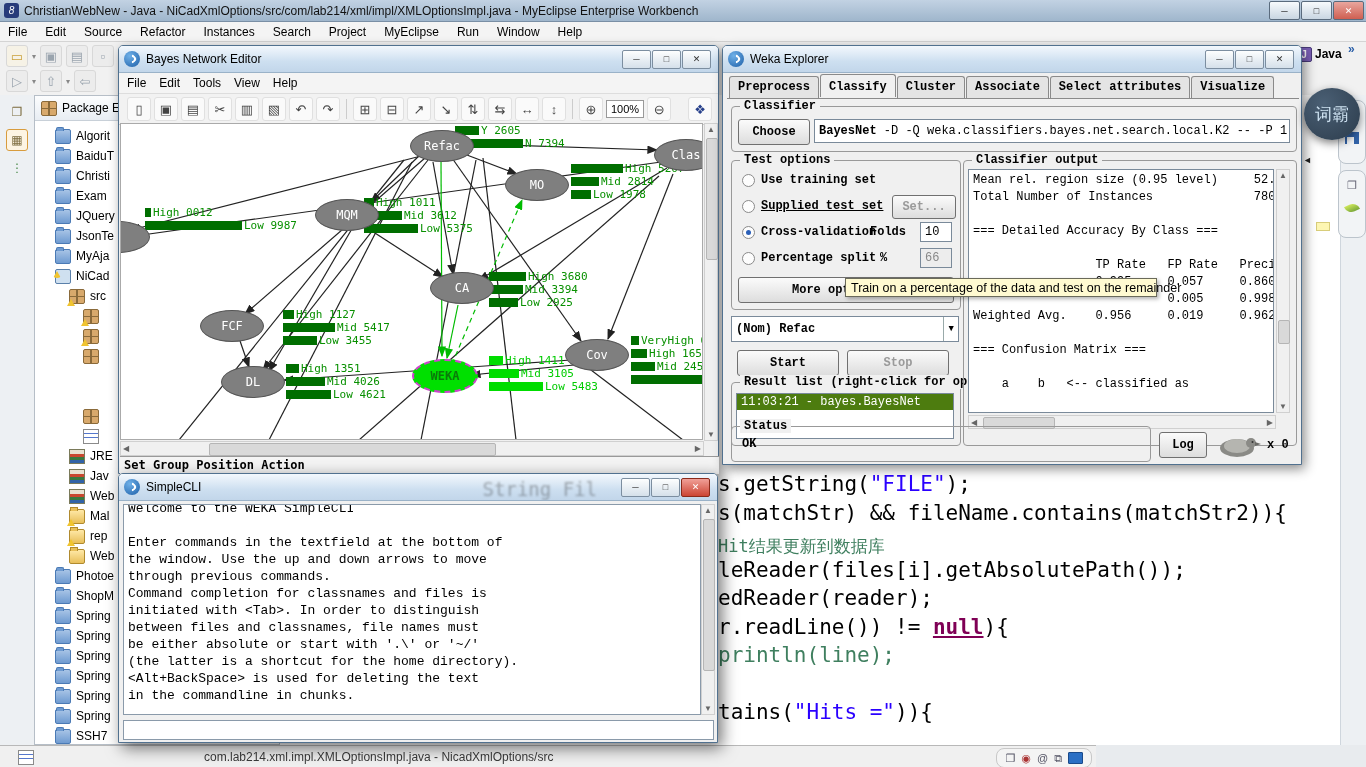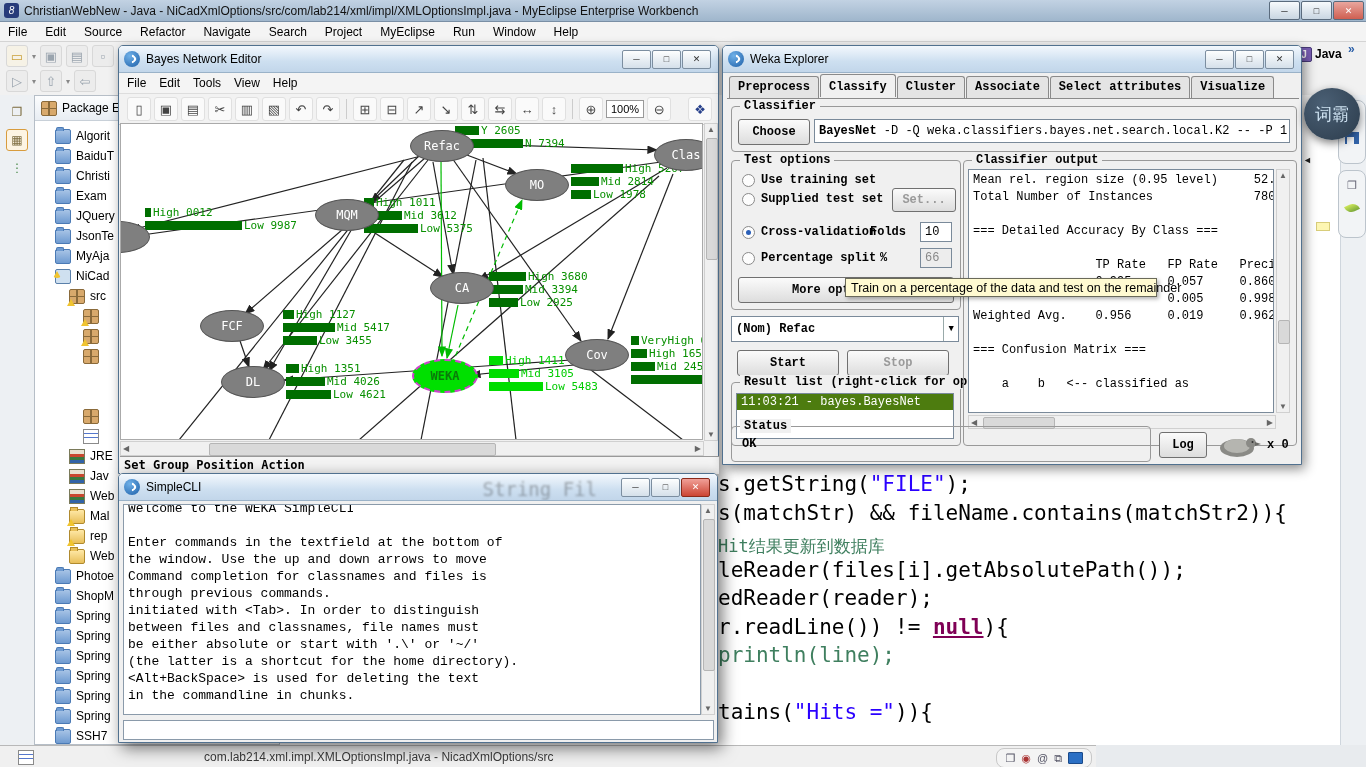--- a/index.html
+++ b/index.html
@@ -162,21 +162,21 @@
       <div class="wbtn">□</div>
       <div class="wbtn close">✕</div>
     </div>
   </div>
 
   <div class="abs" id="menubar">
       <span>File</span>
       <span>Edit</span>
       <span>Source</span>
       <span>Refactor</span>
-      <span>Navigate</span>
+      <span>Instances</span>
       <span>Search</span>
       <span>Project</span>
       <span>MyEclipse</span>
       <span>Run</span>
       <span>Window</span>
       <span>Help</span>
     </div>
 
   <div class="abs" id="maintoolbar">
     <div class="trow" style="top:3px;">
@@ -633,21 +633,21 @@
       </div>
     </div>
 
     <div class="gbox" style="left:8px;top:114px;width:228px;height:148px;">
       <span class="glab">Test options</span>
       <div id="radios">
           <div class="radio-row" style="left: 10px; top: 12px;">
             <span class="rdot"></span>
             <span class="wfont">Use training set</span>
           </div>
-          <div class="radio-row" style="left: 10px; top: 31px;">
+          <div class="radio-row" style="left: 10px; top: 38px; text-decoration: underline;">
             <span class="rdot"></span>
             <span class="wfont">Supplied test set</span>
             <div class="btn dis" style="position: absolute; left: 150px; top: -4px; width: 62px; height: 22px;">Set...</div>
           </div>
           <div class="radio-row" style="left: 10px; top: 64px;">
             <span class="rdot on"></span>
             <span class="wfont">Cross-validation</span>
             <span class="wfont" style="position: absolute; left: 128px; top: 0px;">Folds</span>
             <div class="field" style="position: absolute; left: 178px; top: -3px; width: 32px; height: 20px;">10</div>
           </div>
@@ -738,22 +738,22 @@
         <div class="wtbtn">─</div>
         <div class="wtbtn">□</div>
         <div class="wtbtn red">✕</div>
       </div>
     </div>
     <div id="cli-text">
         <div class="clil" style="margin-top: -7px;">Welcome to the WEKA SimpleCLI</div>
         <div class="clil"> </div>
         <div class="clil">Enter commands in the textfield at the bottom of</div>
         <div class="clil">the window. Use the up and down arrows to move</div>
+        <div class="clil">through previous commands.</div>
         <div class="clil">Command completion for classnames and files is</div>
-        <div class="clil">through previous commands.</div>
         <div class="clil">initiated with &lt;Tab&gt;. In order to distinguish</div>
         <div class="clil">between files and classnames, file names must</div>
         <div class="clil">be either absolute or start with '.\' or '~/'</div>
         <div class="clil">(the latter is a shortcut for the home directory).</div>
         <div class="clil">&lt;Alt+BackSpace&gt; is used for deleting the text</div>
         <div class="clil">in the commandline in chunks.</div>
       </div>
     <div class="vscroll" style="left:582px;top:30px;width:14px;height:211px;">
       <div class="sarrow" style="top:1px;">▲</div>
       <div class="thumb" style="left:1px;top:14px;width:10px;height:150px;"></div>

